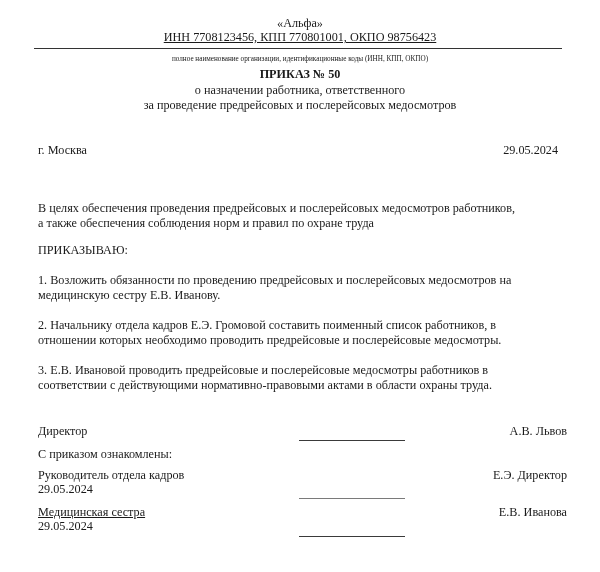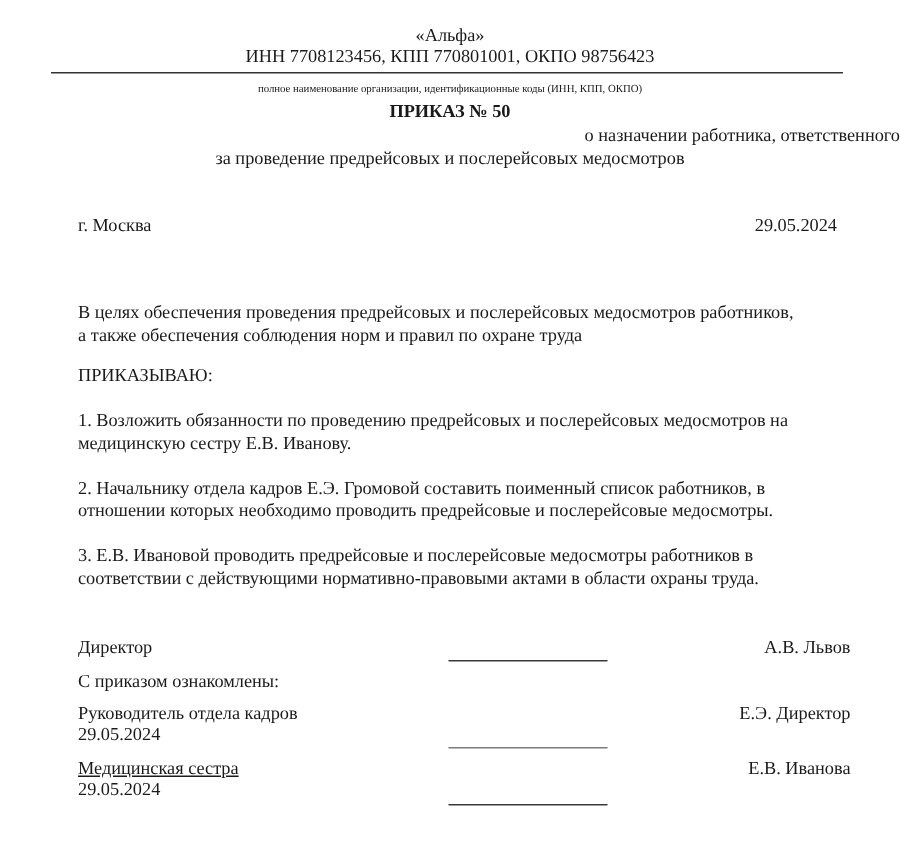--- a/index.html
+++ b/index.html
@@ -35,37 +35,37 @@
     .sigline {
       position: absolute;
       left: 299px;
       width: 106px;
       height: 0;
       border-top: 1.3px solid #3a3a3a;
     }
     .sigline.gray { border-top-color: #7a7a7a; border-top-width: 1.6px; }
     .right-date { right: 42px; text-align: right; }
     .right-name { right: 33px; text-align: right; }
-    .left-col { left: 52px; }
+    .left-col { left: 38px; }
   </style>
 </head>
 <body>
 
 <div>
 
   <div>
     <div class="abs center" style="top:16px;">«Альфа»</div>
-    <div class="abs center" style="top:30px;">ИНН 7708123456, КПП 770801001, ОКПО 98756423</div>
+    <div class="abs center" style="top:30px;text-decoration:underline;">ИНН 7708123456, КПП 770801001, ОКПО 98756423</div>
     <div class="rule"></div>
     <div class="abs center small-caption">полное наименование организации, идентификационные коды (ИНН, КПП, ОКПО)</div>
   </div>
 
   <div>
     <div class="abs center" style="top:67px;font-weight:bold;">ПРИКАЗ № 50</div>
-    <div class="abs center" style="top:83px;text-align:right;">о назначении работника, ответственного</div>
+    <div class="abs center" style="top:83px;">о назначении работника, ответственного</div>
     <div class="abs center" style="top:98px;text-align:center;">за проведение предрейсовых и послерейсовых медосмотров</div>
   </div>
 
   <div class="abs left-col" style="top:143px;">г. Москва</div>
   <div class="abs right-date" style="top:143px;">29.05.2024</div>
 
   <div>
     <div class="abs left-col" style="top:201px;">В целях обеспечения проведения предрейсовых и послерейсовых медосмотров работников,</div>
     <div class="abs left-col" style="top:216px;">а также обеспечения соблюдения норм и правил по охране труда</div>
   </div>

